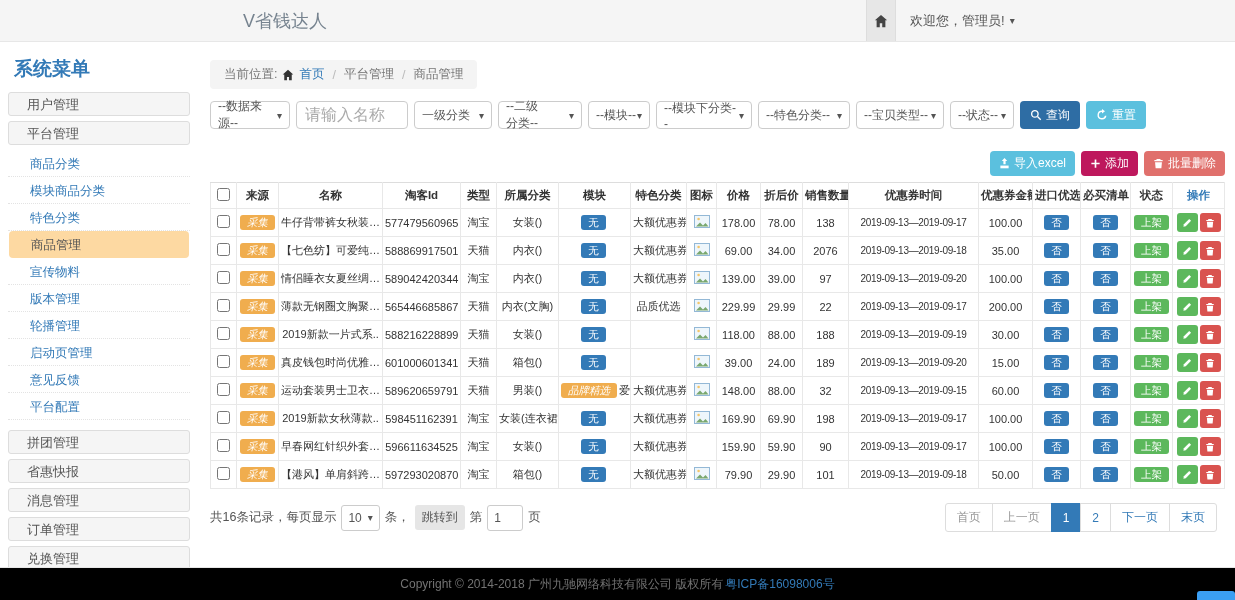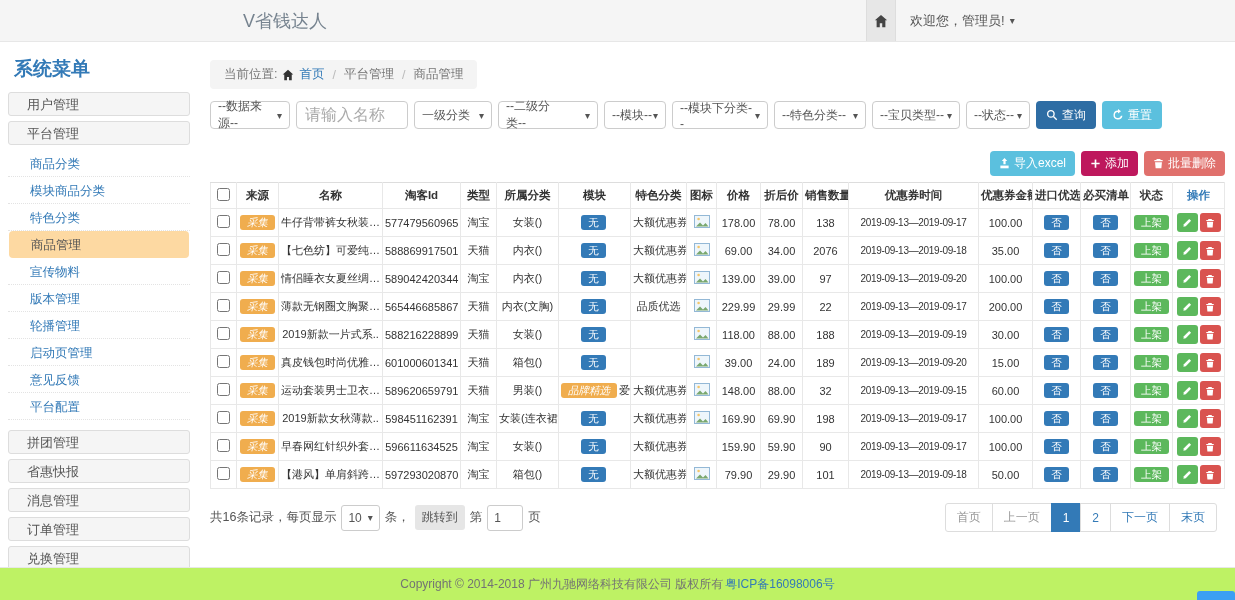--- a/index.html
+++ b/index.html
@@ -28,21 +28,21 @@
   .main{position:absolute;left:210px;top:60px;width:1015px;}
   .breadcrumb{display:inline-flex;align-items:center;gap:5px;background:#f4f4f4;border-radius:4px;padding:6px 14px;font-size:12.5px;color:#777;}
   .breadcrumb .bc-home-link{color:#337ab7;text-decoration:none;cursor:pointer;}
   .breadcrumb .bc-sep{color:#bbb;margin:0 3px;}
   
   .filters{display:flex;gap:6px;margin-top:12px;align-items:center;}
   .select{height:28px;border:1px solid #ccc;border-radius:4px;background:#fff;display:flex;align-items:center;justify-content:space-between;padding:0 7px;font-size:12px;color:#555;cursor:pointer;flex:none;}
   .f-selects{display:contents;}
   .sel-src{width:80px;}
   .f-selects .select:nth-child(1){width:78px;}
-  .f-selects .select:nth-child(2){width:100px;gap:28px;}
+  .f-selects .select:nth-child(2){width:84px;gap:28px;}
   .f-selects .select:nth-child(3){width:62px;}
   .f-selects .select:nth-child(4){width:96px;}
   .f-selects .select:nth-child(5){width:92px;}
   .f-selects .select:nth-child(6){width:88px;}
   .f-selects .select:nth-child(7){width:64px;}
   .txt-input{height:28px;width:112px;border:1px solid #ccc;border-radius:4px;padding:0 8px;font-size:16px;color:#555;font-family:inherit;}
   .txt-input::placeholder{color:#aaa;}
   .btn{display:inline-flex;align-items:center;gap:4px;border:none;border-radius:4px;color:#fff;font-size:12px;height:28px;padding:0 10px;cursor:pointer;font-family:inherit;}
   .btn-query{background:#2e6da4;}
   .btn-reset{background:#5bc0de;}
@@ -76,21 +76,21 @@
   .pp-select{height:26px;border:1px solid #ccc;border-radius:3px;background:#fff;display:inline-flex;align-items:center;gap:6px;padding:0 6px;font-size:12px;cursor:pointer;}
   .jump-chip{background:#e6e6e6;border-radius:3px;padding:4px 7px;font-size:12px;color:#555;cursor:pointer;}
   .jump-input{width:36px;height:26px;border:1px solid #ccc;border-radius:3px;padding:0 6px;font-size:12px;font-family:inherit;color:#555;}
   .pg-group{display:flex;margin-right:8px;}
   .pg-btn{border:1px solid #ddd;background:#fff;padding:5px 11px;color:#337ab7;font-size:12px;margin-left:-1px;cursor:pointer;font-family:inherit;}
   .pg-btn:first-child{border-radius:3px 0 0 3px;}
   .pg-btn:last-child{border-radius:0 3px 3px 0;}
   .pg-btn[data-state="muted"]{color:#999;}
   .pg-btn[data-state="active"]{background:#337ab7;border-color:#337ab7;color:#fff;}
   
-  .app-footer{position:absolute;left:0;right:0;top:567px;height:33px;background:#bef264;border-top:1px solid #e7e7e7;display:flex;align-items:center;justify-content:center;font-size:12px;color:#737373;}
+  .app-footer{position:absolute;left:0;right:0;top:567px;height:33px;background:#000000;border-top:1px solid #e7e7e7;display:flex;align-items:center;justify-content:center;font-size:12px;color:#737373;}
   .icp-link{color:#337ab7;text-decoration:none;cursor:pointer;margin-left:2px;}
   .back-top{position:absolute;right:0;bottom:0;width:38px;height:9px;background:#3b9ff3;border-radius:3px 3px 0 0;cursor:pointer;}
 </style>
 </head>
 <body>
 
 <header class="app-header">
   <div class="app-title">V省钱达人</div>
   <div class="header-right">
     <div class="home-btn">

